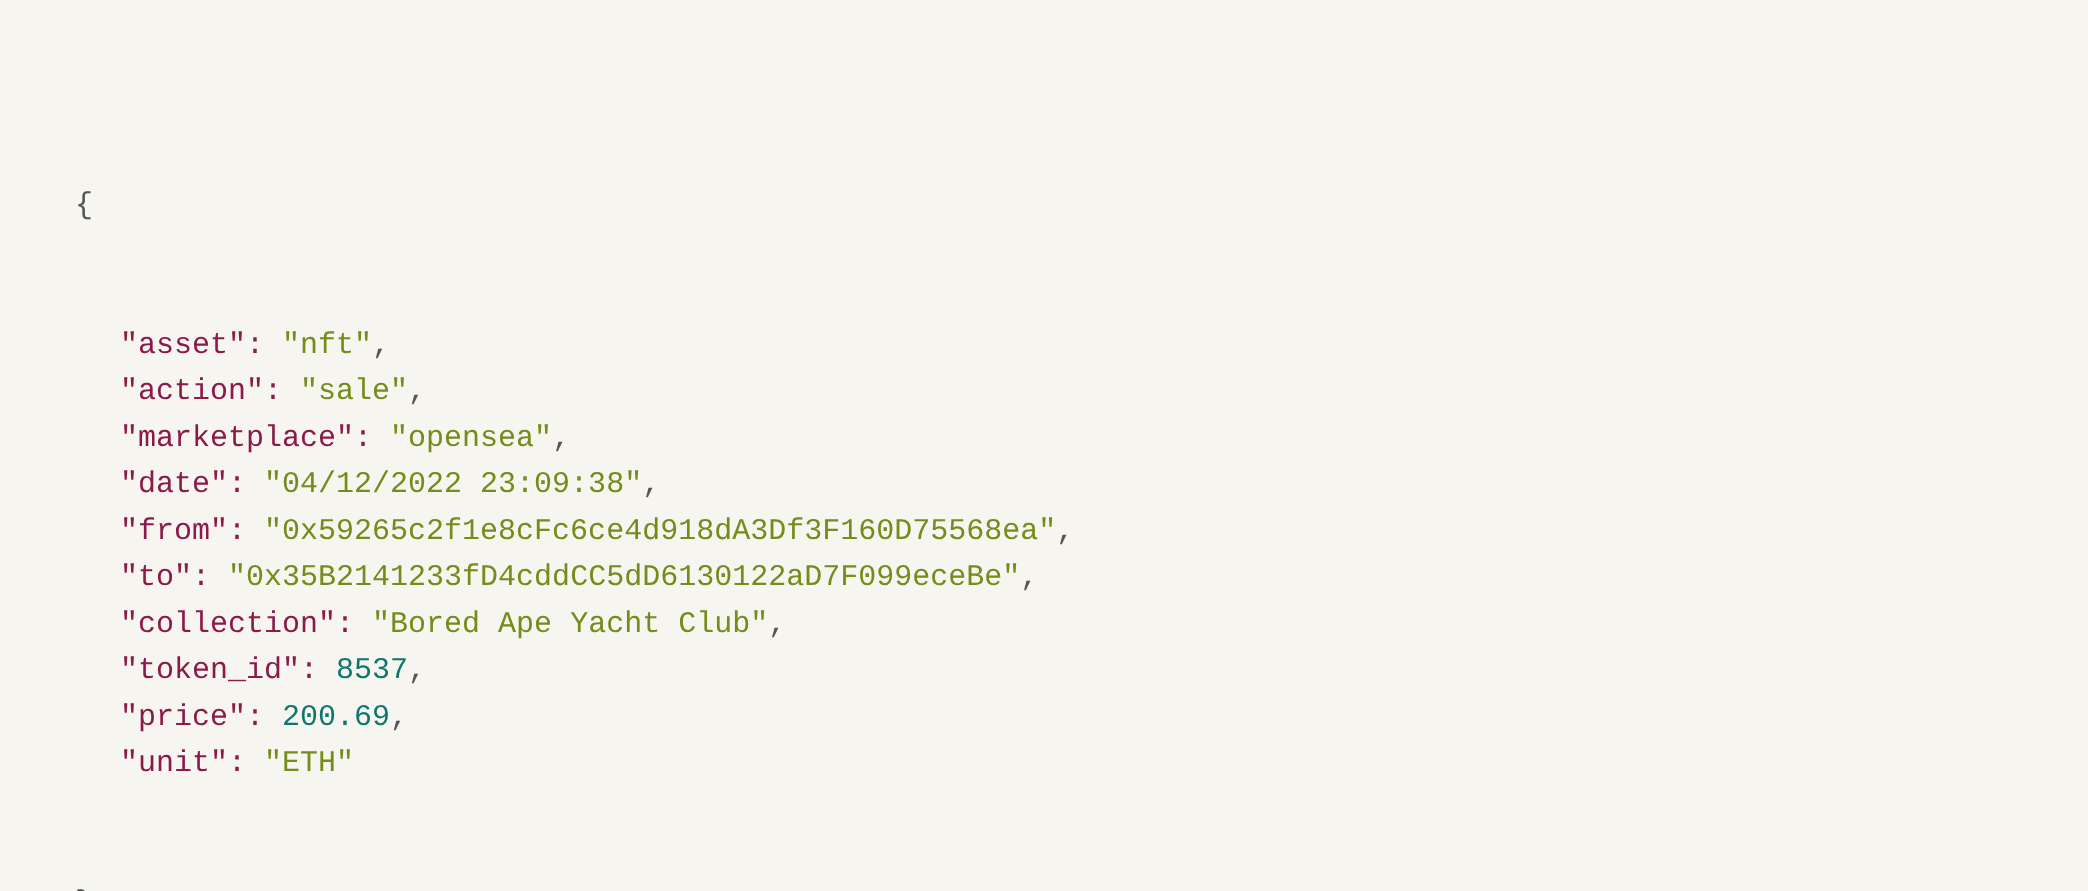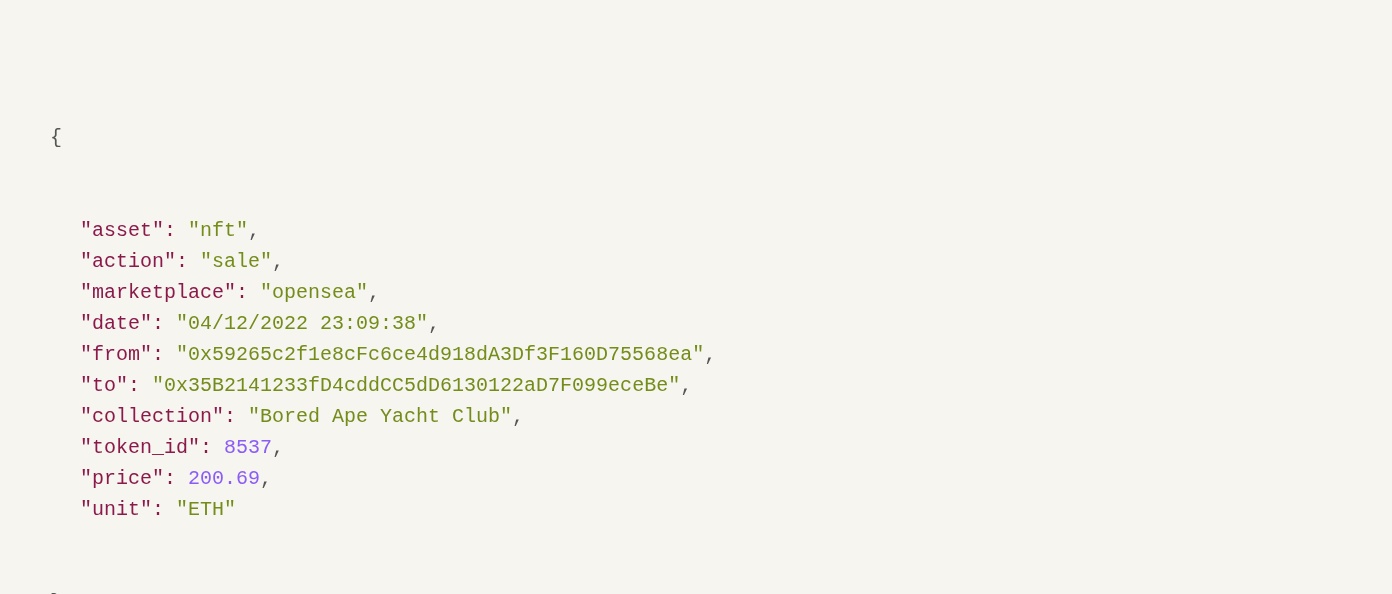--- a/index.html
+++ b/index.html
@@ -24,21 +24,21 @@
     .key {
       color: #8b1a4b;
     }
     .colon {
       color: #8b1a4b;
     }
     .str {
       color: #738c1a;
     }
     .num {
-      color: #8b5cf6;
+      color: #0f766e;
     }
     .comma {
       color: #555;
     }
     .line {
       display: block;
     }
     .indent {
       padding-left: 2.5ch;
     }

